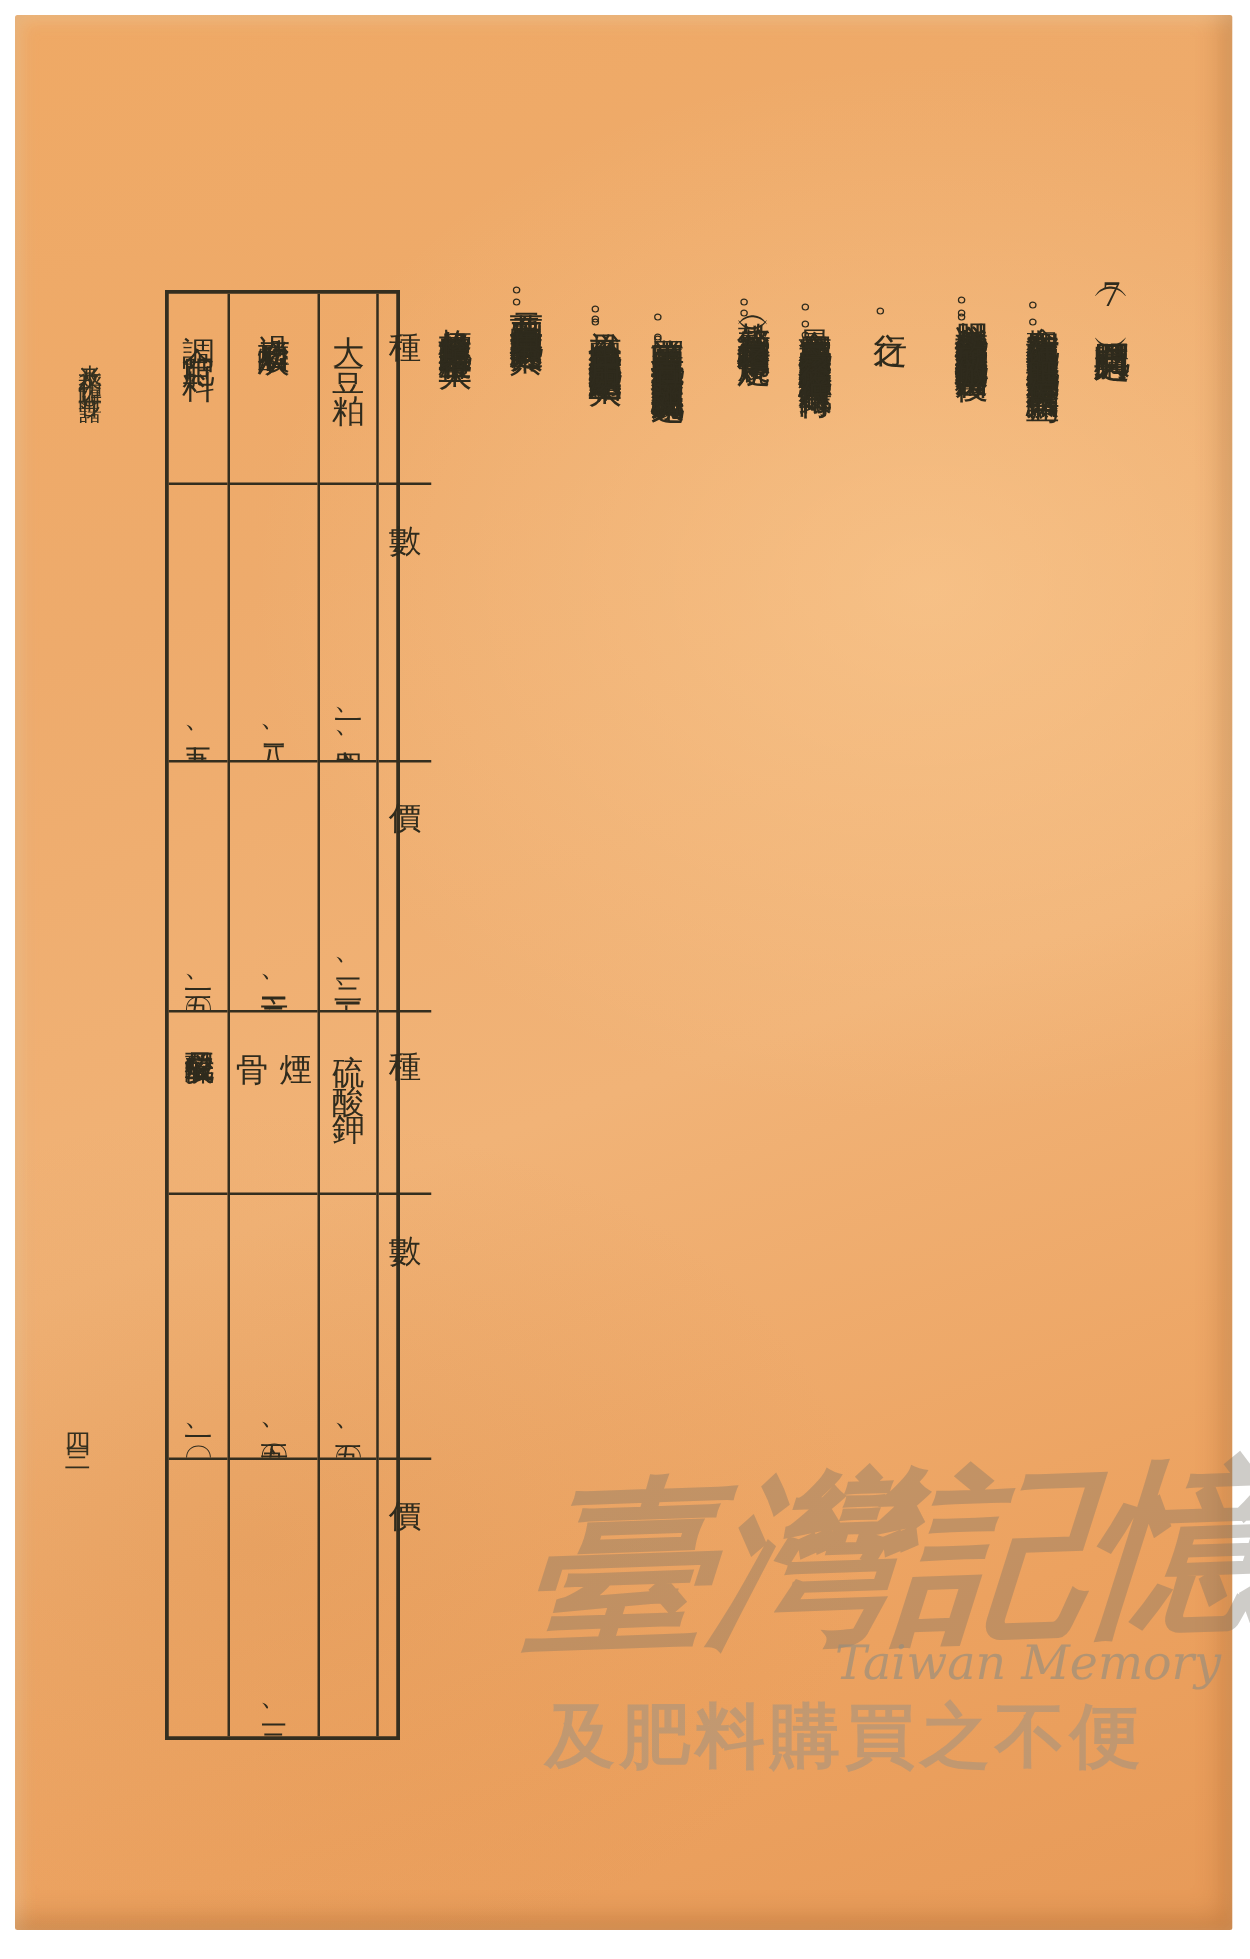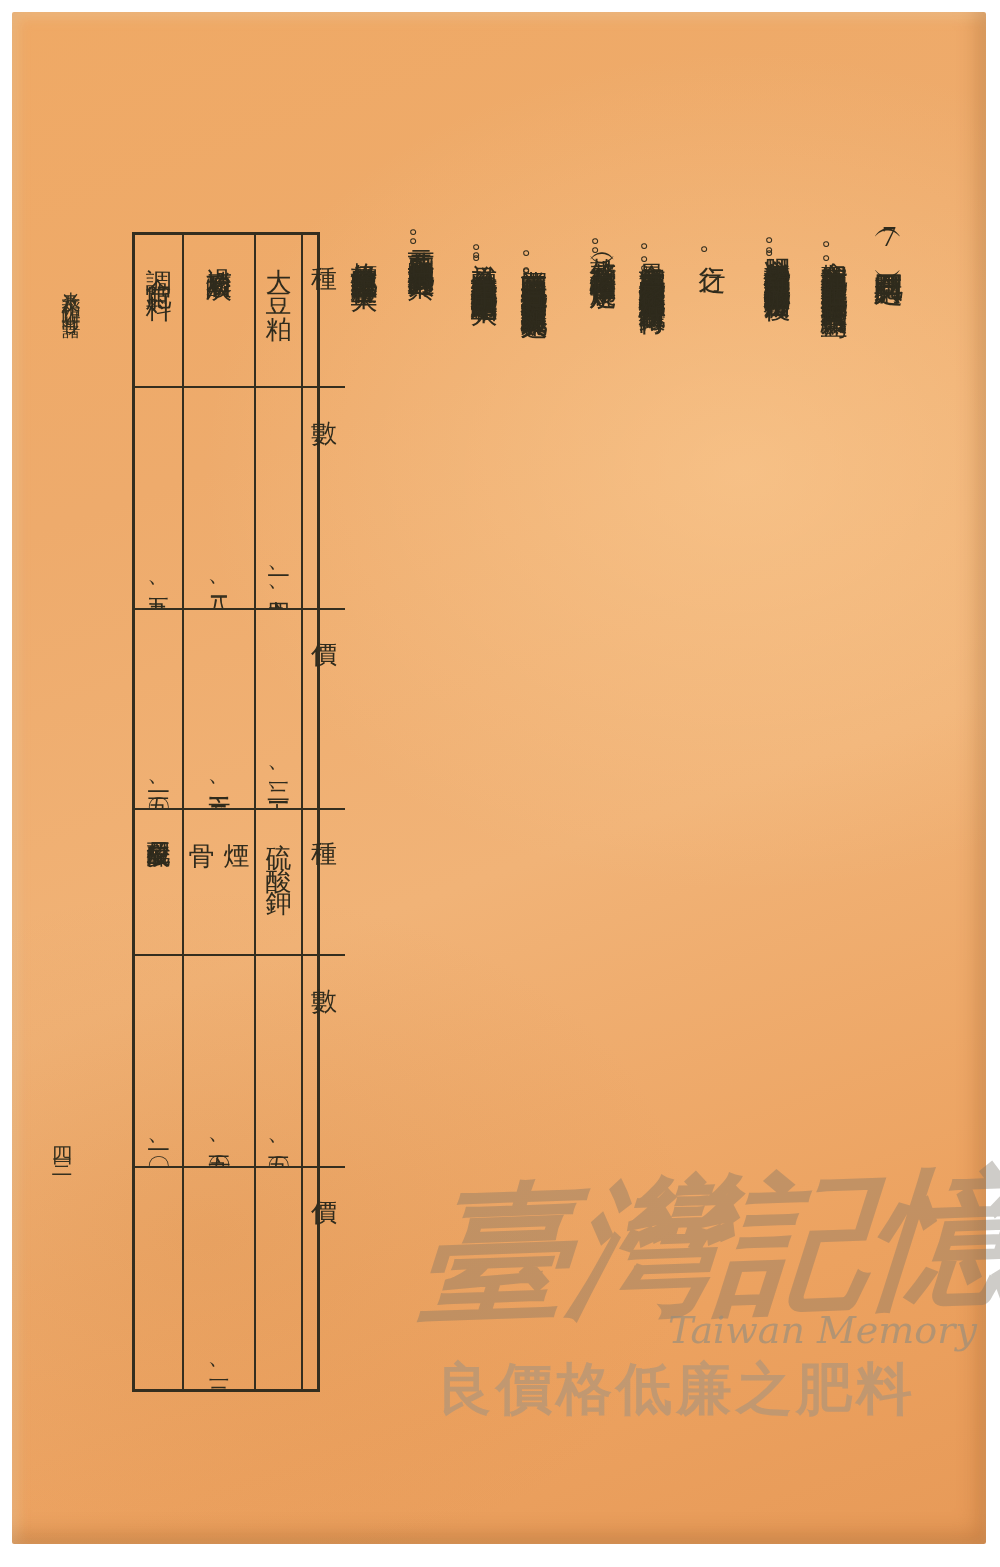--- a/index.html
+++ b/index.html
@@ -123,14 +123,14 @@
       </div>
       <div class="tcell hcell h-price2">
         <span>價</span>
           <span>格</span>
       </div>
     </div>
   </div>
 
   <div class="wm-script">臺灣記憶</div>
   <div class="wm-latin">Taiwan Memory</div>
-  <div class="wm-arch">良價格低廉之肥料</div>
+  <div class="wm-arch">及肥料購買之不便</div>
 </div>
 
 </body></html>

